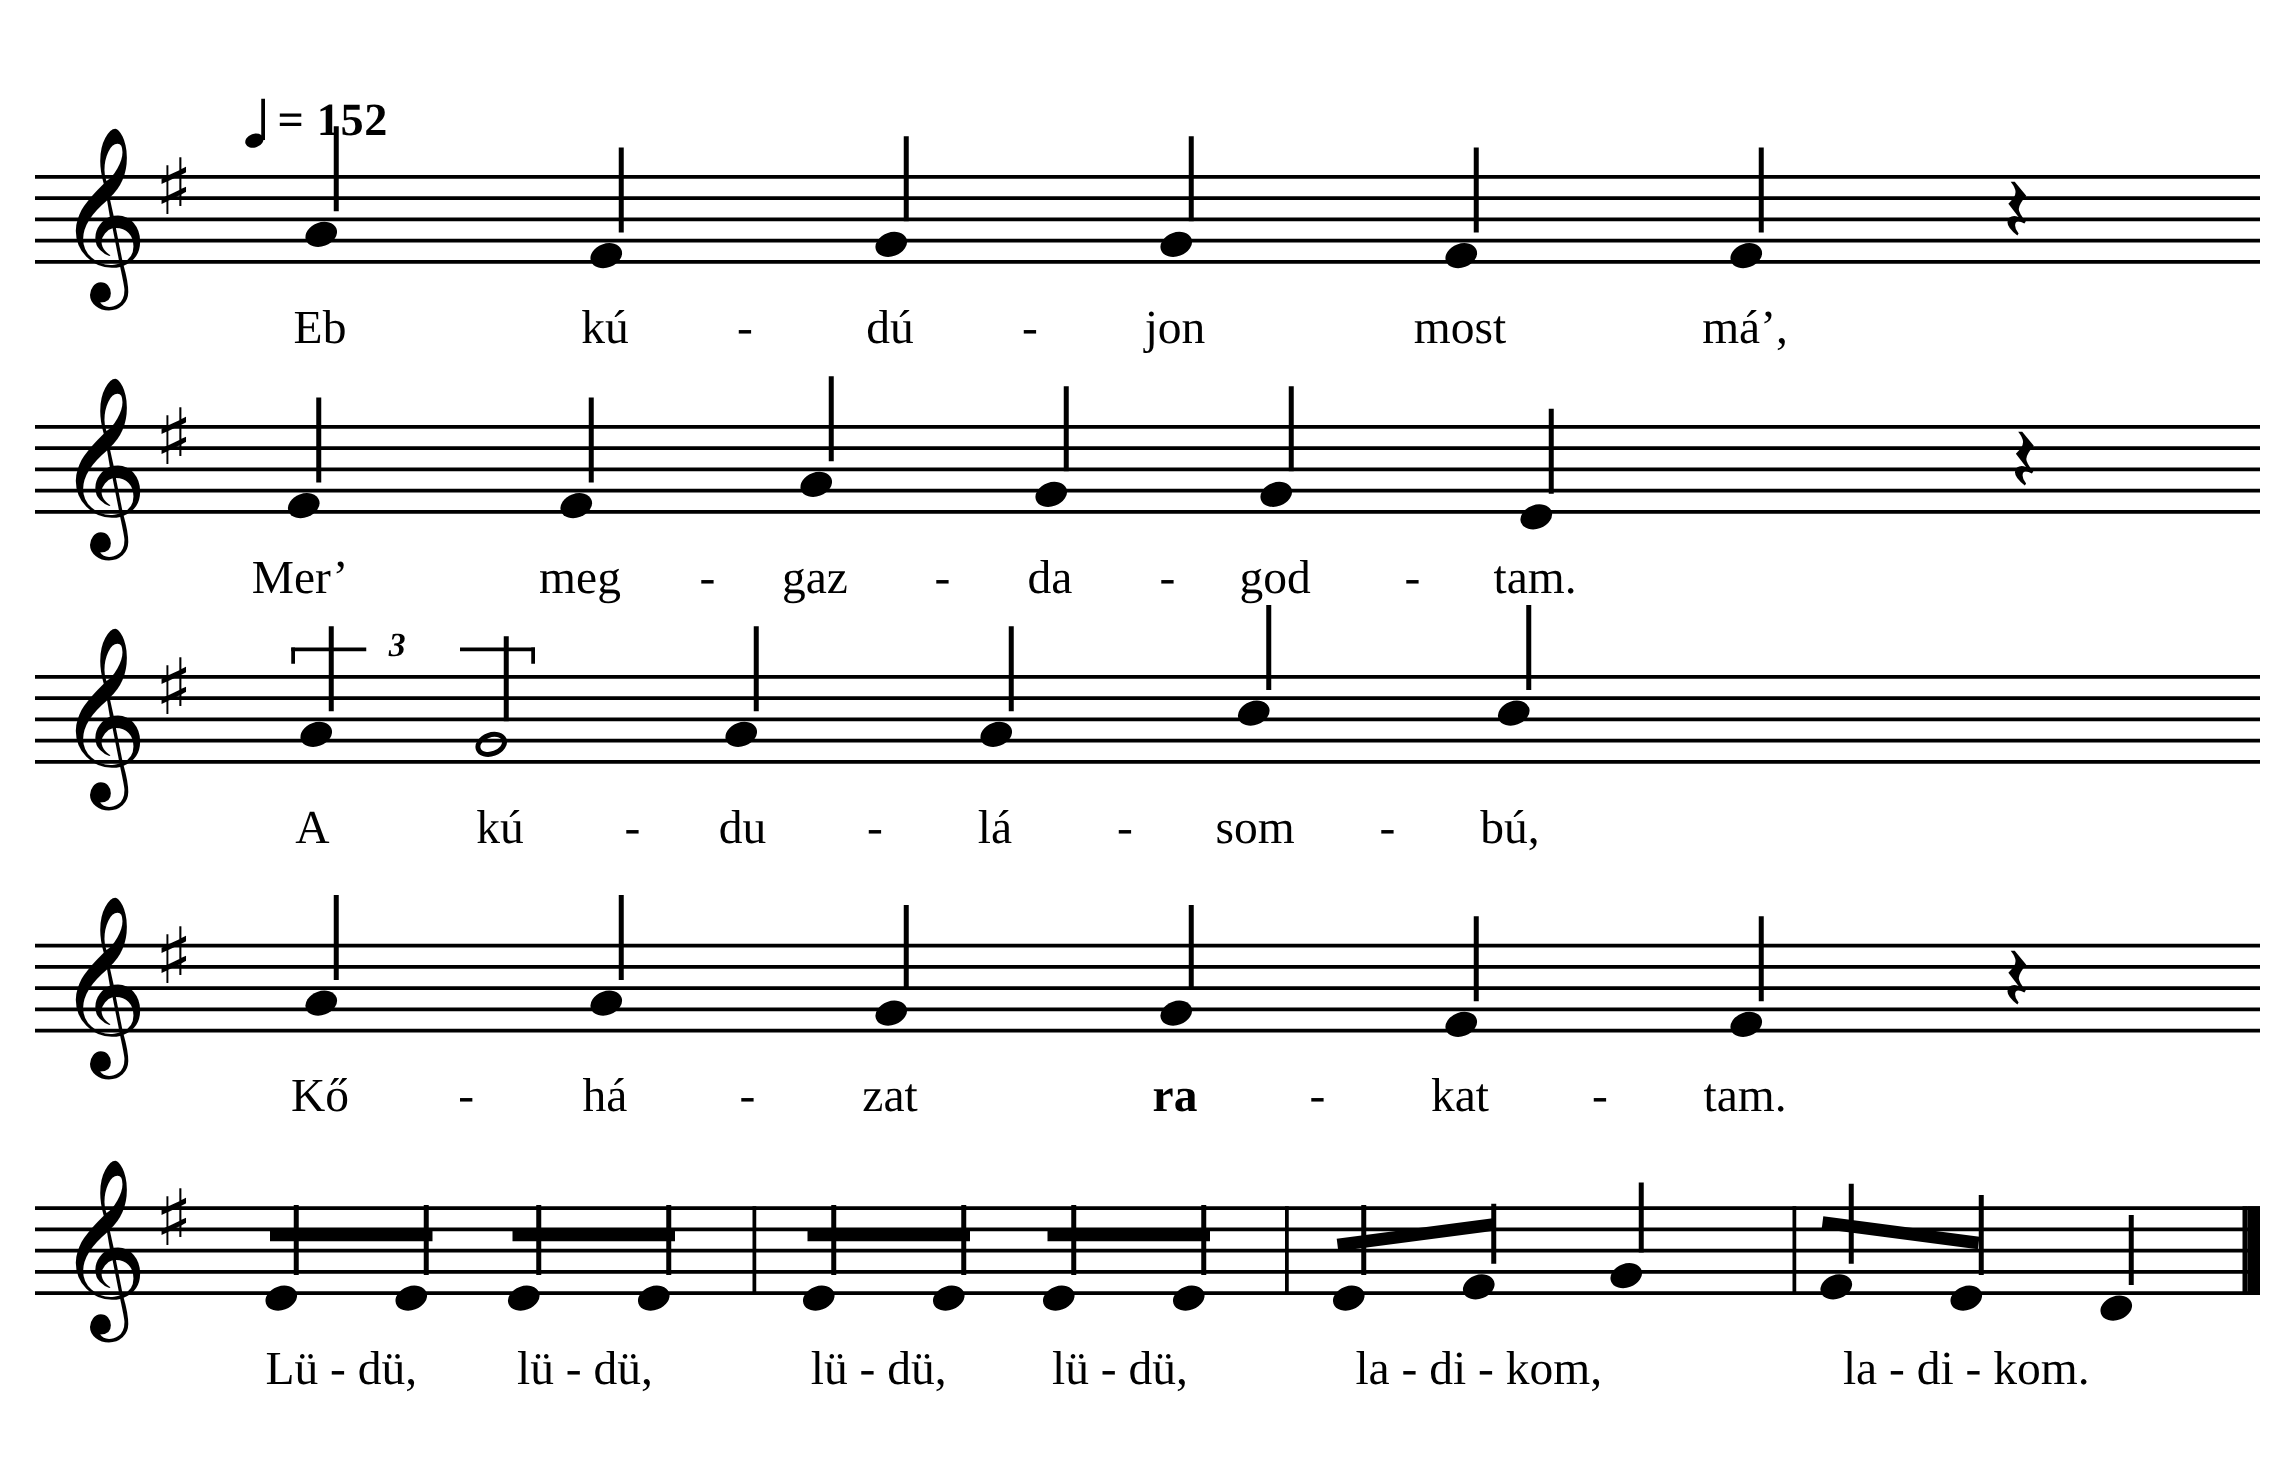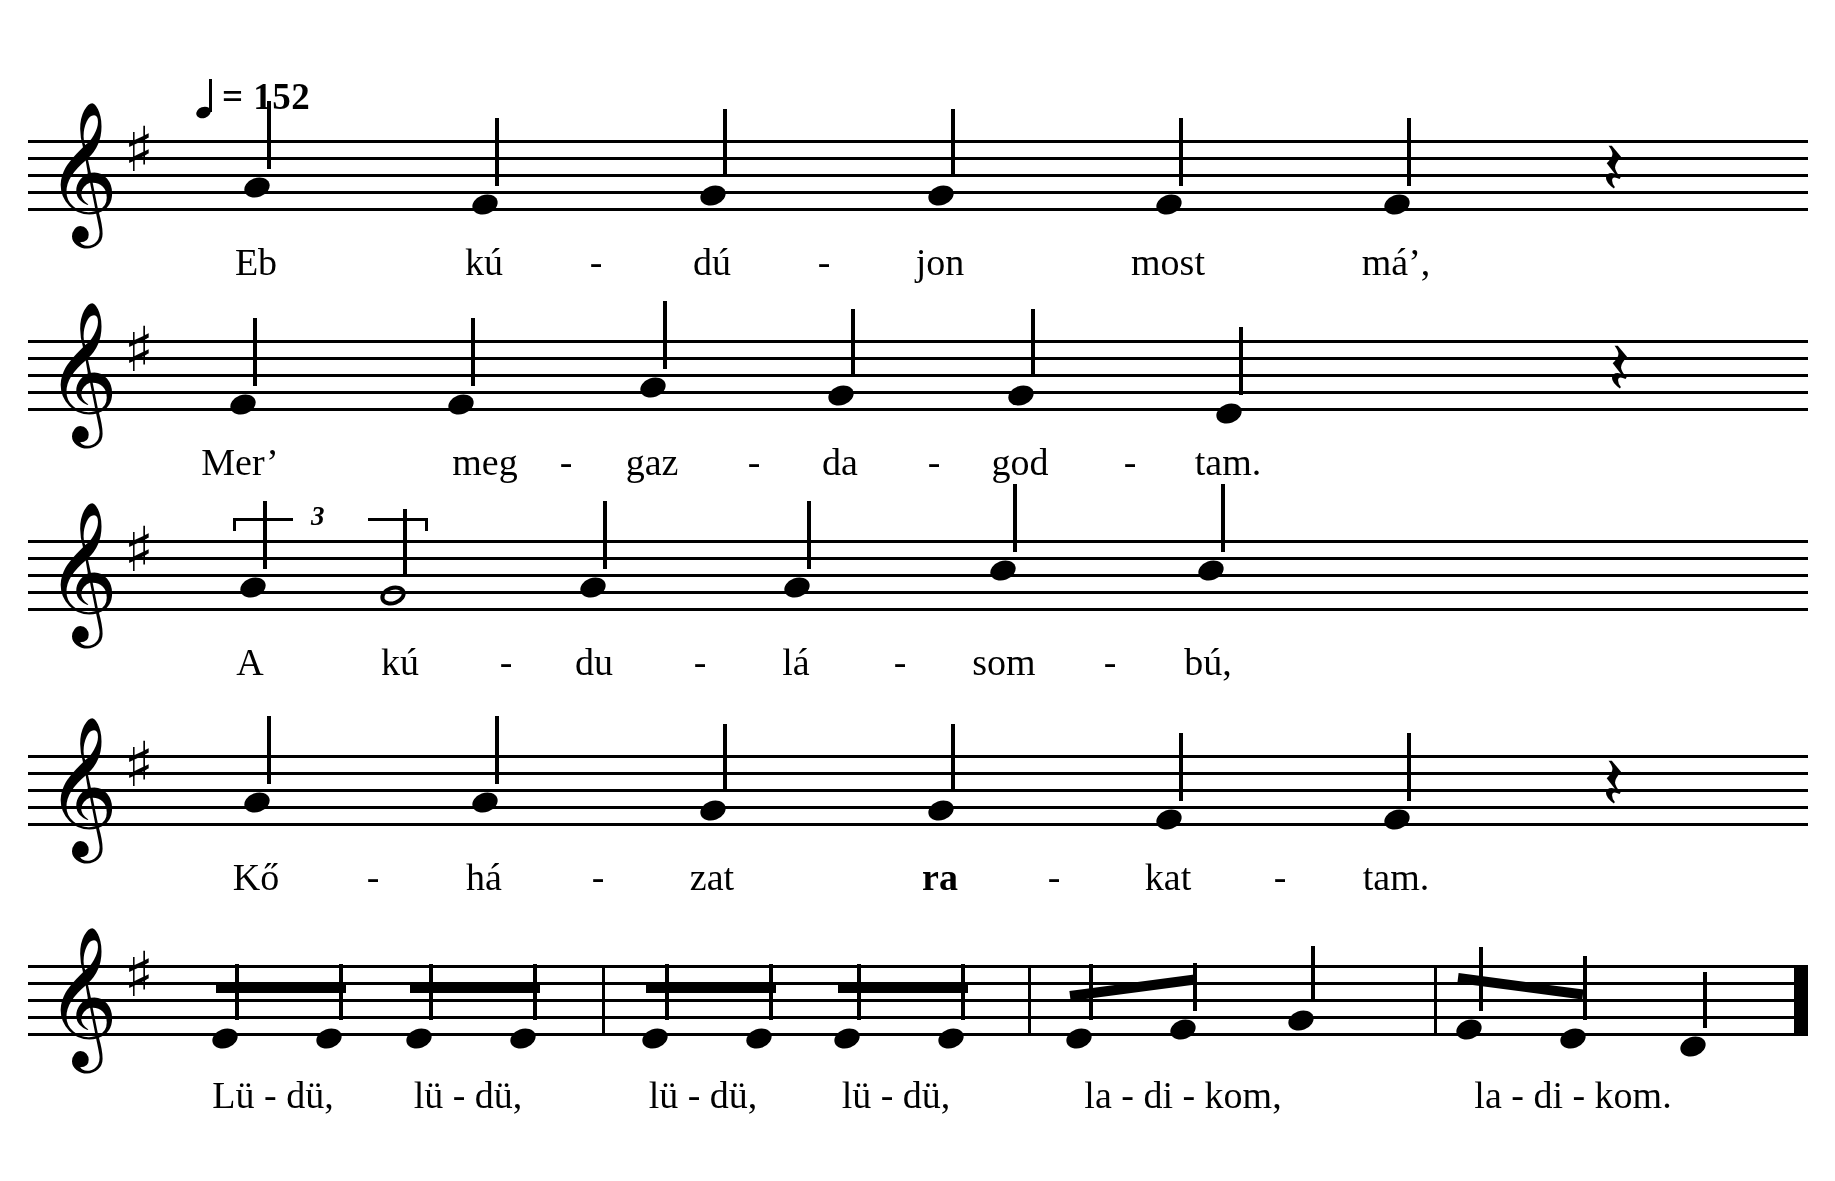--- a/index.html
+++ b/index.html
@@ -317,21 +317,21 @@
       </div>
       <div class="note" style="left:1188px; top:64px;">
         <div class="head"></div>
           <div class="stem up"></div>
       </div>
       <div class="rest" style="left:1580px; top:-8px;">𝄽</div>
     </div>
 
     <div class="lyrics" style="top:100px;">
       <span class="lyric" style="left:212px;">Mer’</span>
-      <span class="lyric" style="left:457px;">meg</span>
+      <span class="lyric" style="left:436px;">meg</span>
       <span class="lyric" style="left:538px;">-</span>
       <span class="lyric" style="left:624px;">gaz</span>
       <span class="lyric" style="left:726px;">-</span>
       <span class="lyric" style="left:812px;">da</span>
       <span class="lyric" style="left:906px;">-</span>
       <span class="lyric" style="left:992px;">god</span>
       <span class="lyric" style="left:1102px;">-</span>
       <span class="lyric" style="left:1200px;">tam.</span>
     </div>
   </div>

